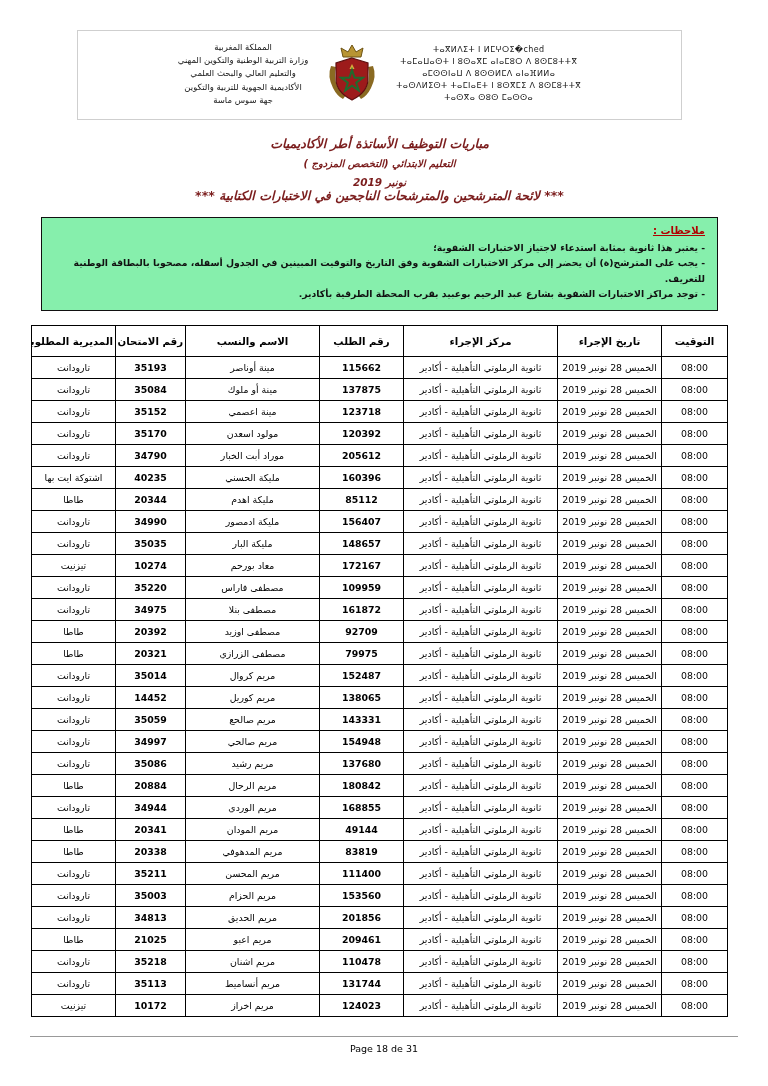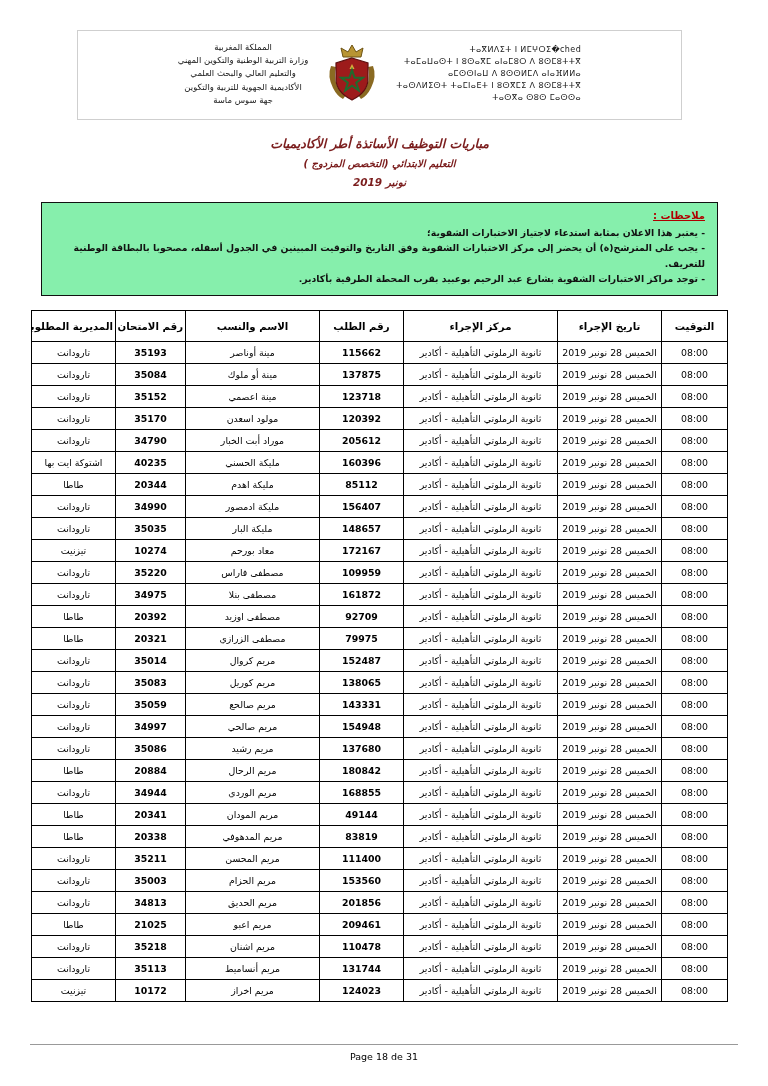--- a/index.html
+++ b/index.html
@@ -39,20 +39,21 @@
     text-align: center;
     font-size: 8.5px;
     line-height: 1.55;
     color: #1a1a1a;
     font-family: "DejaVu Sans", sans-serif;
     flex: 0 0 auto;
     padding-right: 4px;
   }
   .header-right div { white-space: nowrap; }
   .header-left {
+    text-align: center;
     font-size: 8px;
     line-height: 1.5;
     color: #1a1a1a;
     flex: 0 0 auto;
     padding-left: 4px;
   }
   .header-left div { white-space: nowrap; letter-spacing: 0.4px; }
   .emblem {
     width: 64px;
     height: 66px;
@@ -152,21 +153,21 @@
   
   .footer {
     position: absolute;
     bottom: 16px;
     left: 0;
     right: 0;
     text-align: center;
     font-size: 9.5px;
     color: #000;
     border-top: 1px solid #999;
-    margin: 8px 30px;
+    margin: 16px 30px;
     padding-top: 6px;
     direction: ltr;
   }
 </style>
 </head>
 <body>
 
 <div class="page">
 
   <div class="header">
@@ -200,25 +201,26 @@
       <div>ⴰⵎⵙⵙⵏⴰⵡ ⴷ ⵓⵙⵙⵍⵎⴷ ⴰⵏⴰⴼⵍⵍⴰ</div>
       <div>ⵜⴰⵙⴷⵍⵉⵙⵜ ⵜⴰⵎⵏⴰⴹⵜ ⵏ ⵓⵙⴳⵎⵉ ⴷ ⵓⵙⵎⵓⵜⵜⴳ</div>
       <div>ⵜⴰⵙⴳⴰ ⵙⵓⵙ ⵎⴰⵙⵙⴰ</div>
     </div>
   </div>
 
   <div class="titles">
     <div class="title-1">مباريات التوظيف الأساتذة أطر الأكاديميات</div>
     <div class="title-2">التعليم الابتدائي (التخصص المزدوج )</div>
     <div class="title-3">نونبر 2019</div>
+    <div class="title-4">*** لائحة المترشحين والمترشحات الناجحين في الاختبارات الكتابية ***</div>
   </div>
 
   <div class="notes">
     <div class="notes-title">ملاحظات :</div>
-    <div class="notes-line">- يعتبر هذا الاعلان بمثابة استدعاء لاجتياز الاختبارات الشفوية؛</div>
+    <div class="notes-line">- يعتبر هذا ثانوية بمثابة استدعاء لاجتياز الاختبارات الشفوية؛</div>
     <div class="notes-line">- يجب على المترشح(ة) أن يحضر إلى مركز الاختبارات الشفوية وفق التاريخ والتوقيت المبينين في الجدول أسفله، مصحوبا بالبطاقة الوطنية للتعريف.</div>
     <div class="notes-line">- توجد مراكز الاختبارات الشفوية بشارع عبد الرحيم بوعبيد بقرب المحطة الطرقية بأكادير.</div>
   </div>
 
   <table class="list">
     <colgroup>
       <col class="col-time">
       <col class="col-date">
       <col class="col-center">
       <col class="col-req">
@@ -372,21 +374,21 @@
           <td>مريم كروال</td>
           <td class="num bold">35014</td>
           <td>تارودانت</td>
         </tr>
         <tr>
           <td class="num">08:00</td>
           <td>الخميس 28 نونبر 2019</td>
           <td>ثانوية الرملوتي التأهيلية - أكادير</td>
           <td class="num bold">138065</td>
           <td>مريم كوريل</td>
-          <td class="num bold">35083</td>
+          <td class="num bold">14452</td>
           <td>تارودانت</td>
         </tr>
         <tr>
           <td class="num">08:00</td>
           <td>الخميس 28 نونبر 2019</td>
           <td>ثانوية الرملوتي التأهيلية - أكادير</td>
           <td class="num bold">143331</td>
           <td>مريم صالحع</td>
           <td class="num bold">35059</td>
           <td>تارودانت</td>

